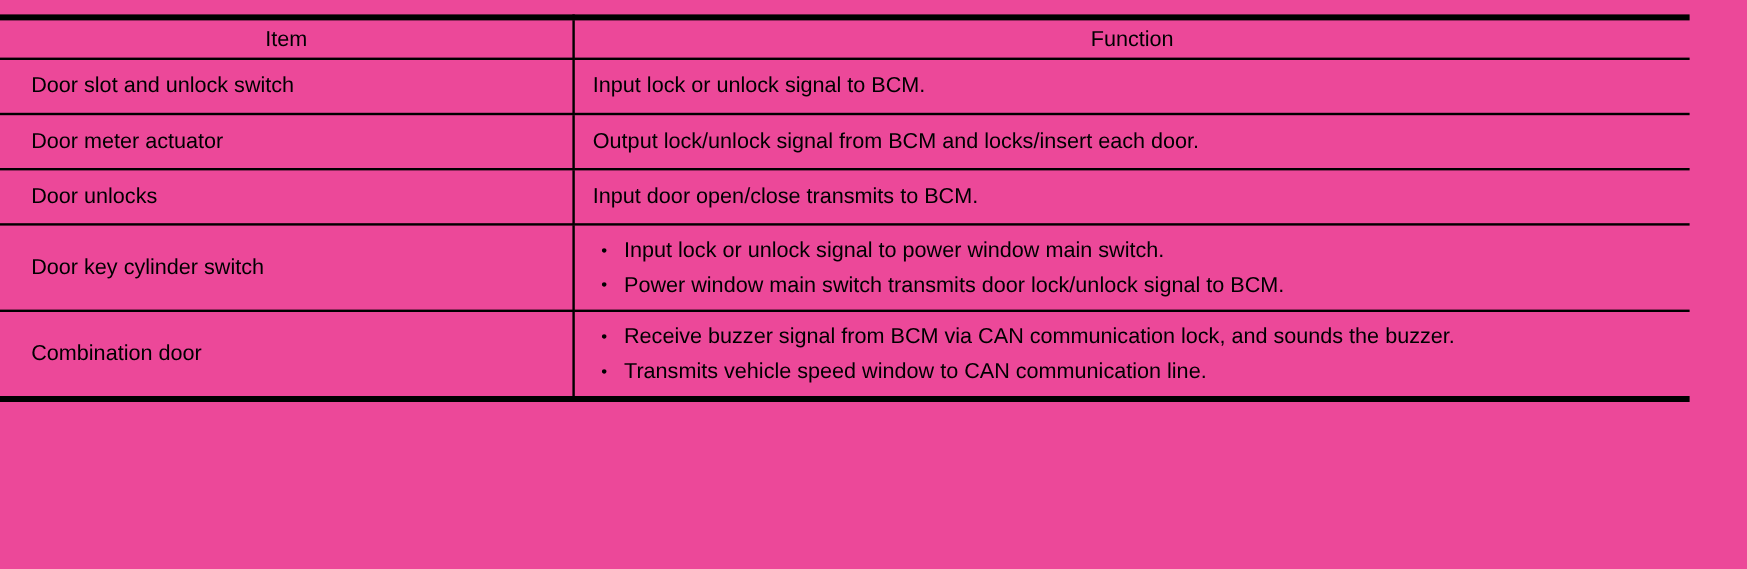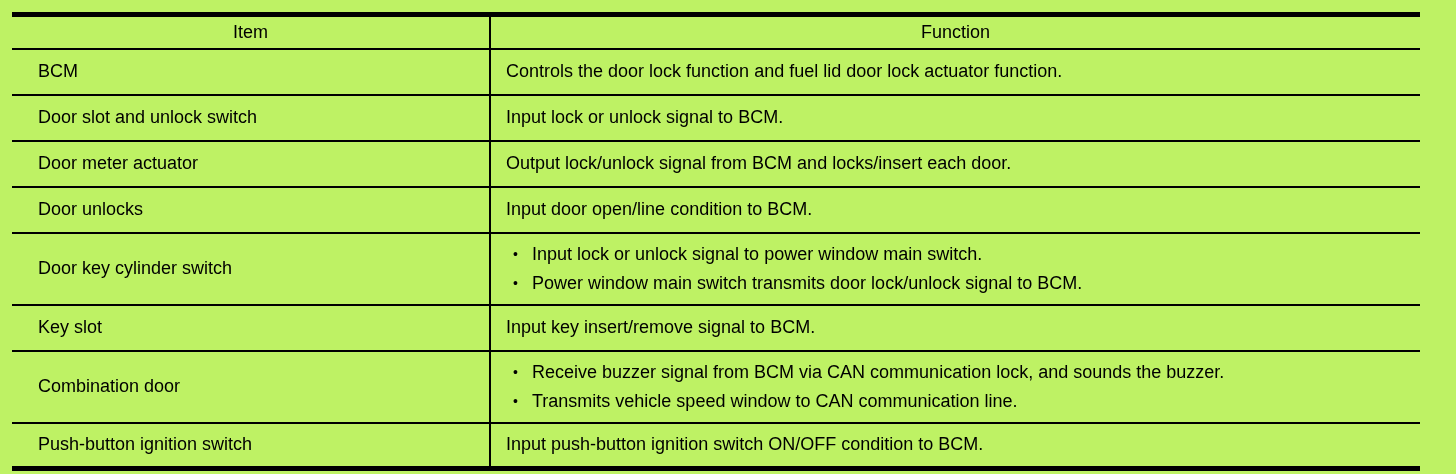--- a/index.html
+++ b/index.html
@@ -3,23 +3,23 @@
 <meta charset="utf-8">
 <style>
   html, body {
     margin: 0;
     padding: 0;
     background: #ffffff;
   }
   .page {
     width: 1456px;
     height: 474px;
-    background: #bef264;
+    background: #ec4899;
     box-sizing: border-box;
-    padding: 12px 0 0 12px;
+    padding: 12px 0 0 0;
     font-family: "Liberation Sans", "DejaVu Sans", sans-serif;
     color: #000000;
   }
   table.spec-table {
     border-collapse: collapse;
     table-layout: fixed;
     width: 1408px;
     border-top: 5px solid #000000;
     border-bottom: 5px solid #000000;
     font-size: 18px;
@@ -74,88 +74,64 @@
 <div class="page">
   <table class="spec-table">
     <thead>
       <tr>
         <th class="col-item">Item</th>
         <th class="col-function">Function</th>
       </tr>
     </thead>
     <tbody id="table-body">
         <tr>
-          <td class="cell-item">BCM</td>
-          <td class="cell-function">
-            <div class="func-line">
-              <span class="func-text">Controls the door lock function and fuel lid door lock actuator function.</span>
-            </div>
-          </td>
-        </tr>
-        <tr>
           <td class="cell-item">Door slot and unlock switch</td>
           <td class="cell-function">
             <div class="func-line">
               <span class="func-text">Input lock or unlock signal to BCM.</span>
             </div>
           </td>
         </tr>
         <tr>
           <td class="cell-item">Door meter actuator</td>
           <td class="cell-function">
             <div class="func-line">
               <span class="func-text">Output lock/unlock signal from BCM and locks/insert each door.</span>
             </div>
           </td>
         </tr>
         <tr>
           <td class="cell-item">Door unlocks</td>
           <td class="cell-function">
             <div class="func-line">
-              <span class="func-text">Input door open/line condition to BCM.</span>
+              <span class="func-text">Input door open/close transmits to BCM.</span>
             </div>
           </td>
         </tr>
         <tr>
           <td class="cell-item">Door key cylinder switch</td>
           <td class="cell-function">
             <div class="func-line">
               <span class="bullet">•</span>
               <span class="func-text">Input lock or unlock signal to power window main switch.</span>
             </div>
             <div class="func-line">
               <span class="bullet">•</span>
               <span class="func-text">Power window main switch transmits door lock/unlock signal to BCM.</span>
             </div>
           </td>
         </tr>
         <tr>
-          <td class="cell-item">Key slot</td>
-          <td class="cell-function">
-            <div class="func-line">
-              <span class="func-text">Input key insert/remove signal to BCM.</span>
-            </div>
-          </td>
-        </tr>
-        <tr>
           <td class="cell-item">Combination door</td>
           <td class="cell-function">
             <div class="func-line">
               <span class="bullet">•</span>
               <span class="func-text">Receive buzzer signal from BCM via CAN communication lock, and sounds the buzzer.</span>
             </div>
             <div class="func-line">
               <span class="bullet">•</span>
               <span class="func-text">Transmits vehicle speed window to CAN communication line.</span>
             </div>
           </td>
         </tr>
-        <tr>
-          <td class="cell-item">Push-button ignition switch</td>
-          <td class="cell-function">
-            <div class="func-line">
-              <span class="func-text">Input push-button ignition switch ON/OFF condition to BCM.</span>
-            </div>
-          </td>
-        </tr>
       </tbody>
   </table>
 </div>
 
 </body></html>

